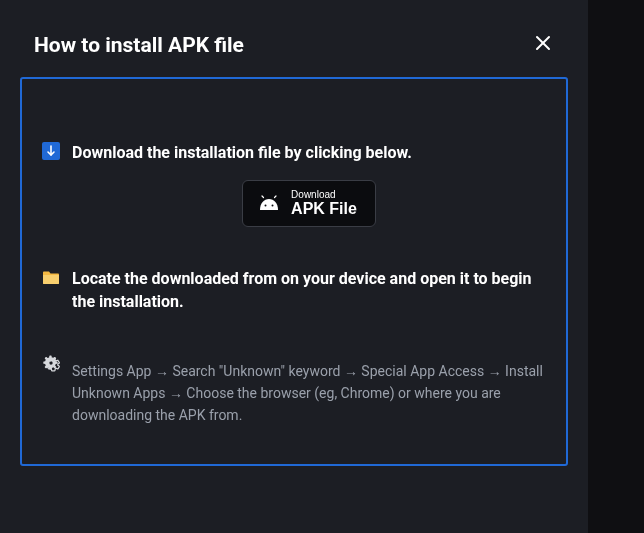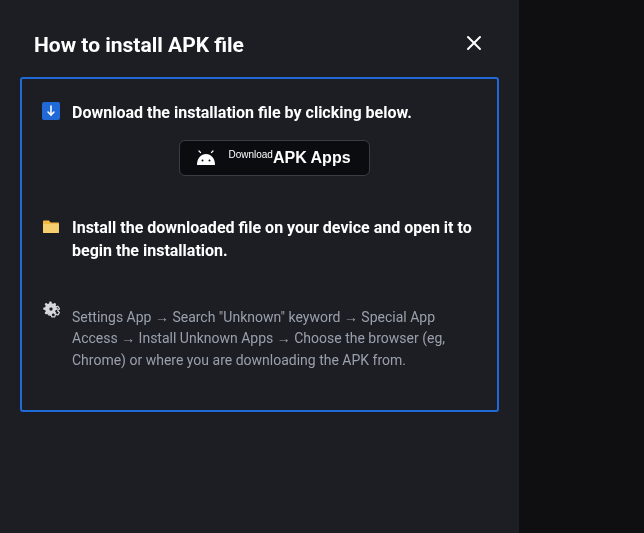--- a/index.html
+++ b/index.html
@@ -5,21 +5,21 @@
     * { margin: 0; padding: 0; box-sizing: border-box; }
     body {
       background: #0f0f12;
       font-family: -apple-system, BlinkMacSystemFont, "Segoe UI", Roboto, Helvetica, Arial, sans-serif;
       color: #ffffff;
       width: 644px;
       height: 533px;
       overflow: hidden;
     }
     .modal {
-      width: 519px;
+      width: 588px;
       height: 533px;
       background: #1c1e24;
       padding: 0;
       position: relative;
     }
     .header {
       display: flex;
       justify-content: space-between;
       align-items: center;
       padding: 30px 32px 18px 34px;
@@ -43,20 +43,21 @@
       margin: 0 20px 20px 20px;
       border: 2px solid #2069d6;
       border-radius: 3px;
       padding: 22px 20px 24px 20px;
     }
     .step {
       display: flex;
       align-items: flex-start;
       gap: 12px;
       margin-bottom: 36px;
+      margin-top: 40px;
     }
     .step:last-child { margin-bottom: 14px; }
     .step-icon {
       width: 18px;
       height: 18px;
       flex-shrink: 0;
       margin-top: 1px;
       display: flex;
       align-items: center;
       justify-content: center;
@@ -95,21 +96,21 @@
       border-radius: 6px;
       padding: 8px 18px 8px 14px;
       display: flex;
       align-items: center;
       gap: 10px;
       cursor: pointer;
     }
     .android-icon { display: flex; align-items: center; }
     .download-labels {
       display: flex;
-      flex-direction: row;
+      flex-direction: column;
       align-items: flex-start;
       line-height: 1.1;
     }
     .download-small {
       font-size: 10px;
       color: #ffffff;
       font-weight: 500;
     }
     .download-big {
       font-size: 16px;
@@ -150,36 +151,36 @@
             <span class="android-icon">
               <svg width="24" height="18" viewBox="0 0 24 14" fill="#ffffff">
                 <path d="M17.5 1.5 L19 0 M6.5 1.5 L5 0" stroke="#ffffff" stroke-width="1.2" stroke-linecap="round"></path>
                 <path d="M3 14 C3 7 7 3 12 3 C17 3 21 7 21 14 Z"></path>
                 <circle cx="8.5" cy="9.5" r="1" fill="#0b0c0f"></circle>
                 <circle cx="15.5" cy="9.5" r="1" fill="#0b0c0f"></circle>
               </svg>
             </span>
             <span class="download-labels">
               <span class="download-small">Download</span>
-              <span class="download-big">APK Apps</span>
+              <span class="download-big">APK File</span>
             </span>
           </button>
         </div>
       </div>
     </div>
 
     <div class="step" style="margin-top:36px;">
       <div class="step-icon">
         <svg width="18" height="18" viewBox="0 0 18 18">
           <path d="M1 5 L1 15 C1 15.5 1.5 16 2 16 L16 16 C16.5 16 17 15.5 17 15 L17 6.5 C17 6 16.5 5.5 16 5.5 L8.5 5.5 L7 3.5 L2 3.5 C1.5 3.5 1 4 1 4.5 Z" fill="#f5b942"></path>
           <path d="M1 7 L17 7 L17 15 C17 15.5 16.5 16 16 16 L2 16 C1.5 16 1 15.5 1 15 Z" fill="#f8cf6e"></path>
         </svg>
       </div>
       <div class="step-body">
-        <div class="step-text">Install the downloaded file on your device and open it to begin the installation.</div>
+        <div class="step-text">Locate the downloaded from on your device and open it to begin the installation.</div>
       </div>
     </div>
 
     <div class="step">
       <div class="step-icon">
         <svg width="18" height="18" viewBox="0 0 18 18" fill="#d6d8dc">
           <path d="M9 5.5a3.5 3.5 0 100 7 3.5 3.5 0 000-7zm0 5.2a1.7 1.7 0 110-3.4 1.7 1.7 0 010 3.4z"></path>
           <path d="M15.8 10.1l1.3-.9c.2-.1.3-.4.2-.6l-1.2-2.1c-.1-.2-.4-.3-.6-.2l-1.4.6c-.3-.2-.6-.4-.9-.6l-.2-1.5c0-.2-.2-.4-.5-.4h-2.4c-.2 0-.4.2-.5.4l-.2 1.5c-.3.2-.6.4-.9.6l-1.4-.6c-.2-.1-.5 0-.6.2L5.3 8.6c-.1.2 0 .5.2.6l1.3.9c0 .2 0 .3 0 .5s0 .3 0 .5l-1.3.9c-.2.1-.3.4-.2.6l1.2 2.1c.1.2.4.3.6.2l1.4-.6c.3.2.6.4.9.6l.2 1.5c0 .2.2.4.5.4h2.4c.2 0 .4-.2.5-.4l.2-1.5c.3-.2.6-.4.9-.6l1.4.6c.2.1.5 0 .6-.2l1.2-2.1c.1-.2 0-.5-.2-.6l-1.3-.9c0-.2 0-.3 0-.5s0-.3 0-.5z" fill="none" stroke="#d6d8dc" stroke-width="1.2"></path>
           <circle cx="9" cy="9" r="6.5" fill="none" stroke="#d6d8dc" stroke-width="0"></circle>
           <g fill="#d6d8dc">

